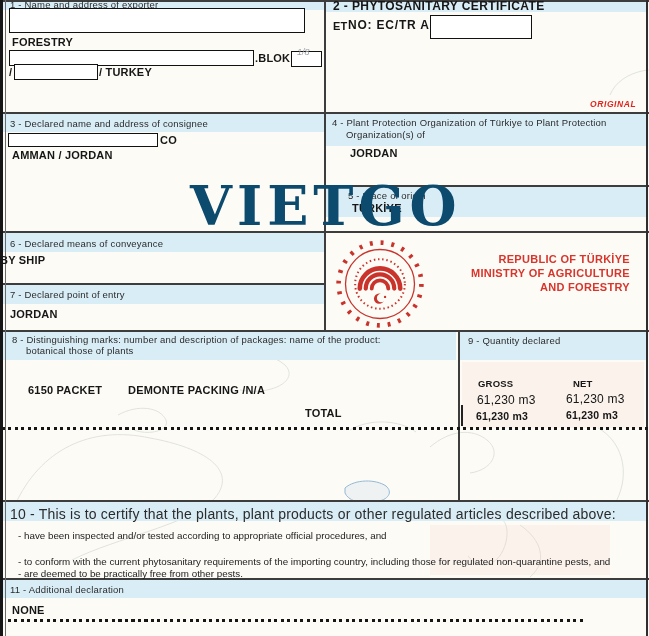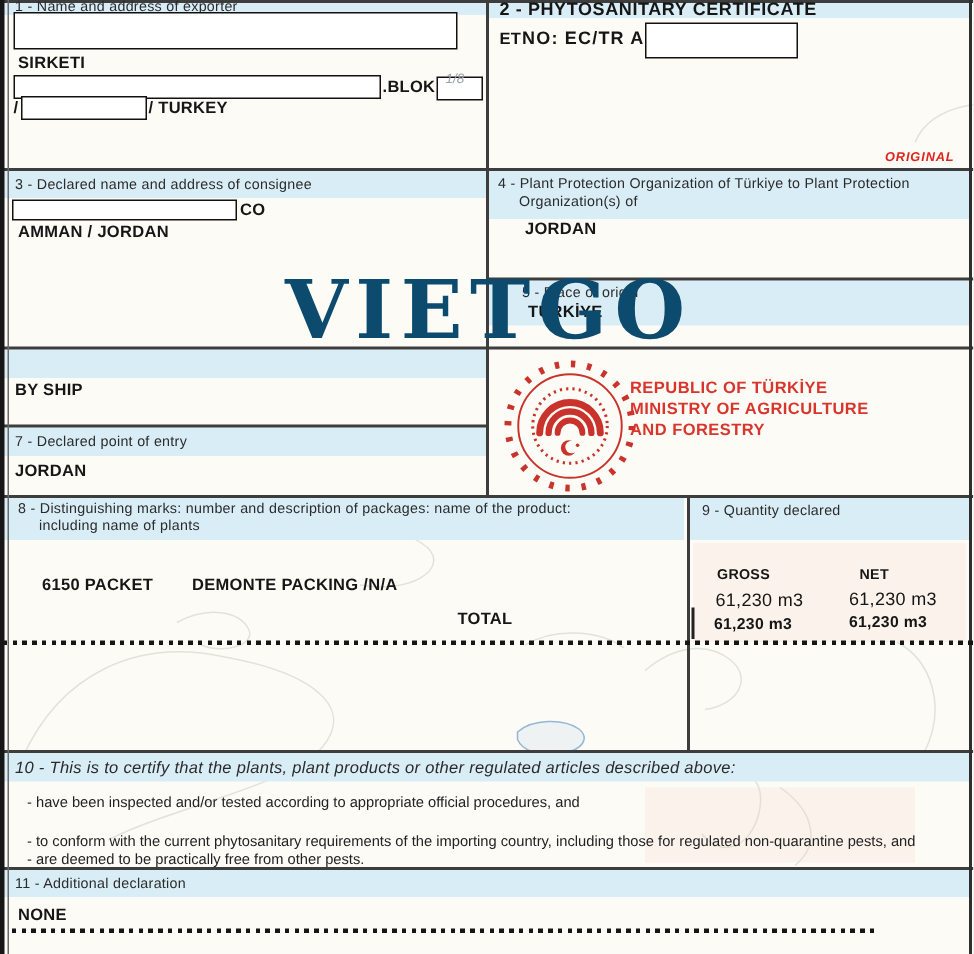--- a/index.html
+++ b/index.html
@@ -16,21 +16,21 @@
   .val{position:absolute;font-size:11px;font-weight:700;color:#161616;white-space:nowrap;letter-spacing:.2px;}
   .redact{position:absolute;background:#ffffff;border:1.6px solid #111;}
   .dotline{position:absolute;height:3px;background-image:repeating-linear-gradient(90deg,#161616 0 3px,transparent 3px 6.5px);}
   .tint{position:absolute;background:rgba(246,208,198,.22);pointer-events:none;}
   #watermark{
     position:absolute;left:190px;top:179px;width:290px;
     font-family:"DejaVu Serif","Liberation Serif",serif;
     font-weight:700;font-size:54px;letter-spacing:5px;color:#0c4a6e;line-height:1;
   }
   #ministry-text{
-    position:absolute;left:420px;top:252px;width:210px;text-align:left;
+    position:absolute;left:420px;top:252px;width:210px;text-align:right;
     font-size:11px;font-weight:700;line-height:14px;letter-spacing:.3px;color:#d8352c;
   }
   #original-stamp{
     position:absolute;left:590px;top:99px;font-size:8.5px;font-weight:700;
     font-style:italic;letter-spacing:.6px;color:#e0241d;
   }
   .small-bold{font-size:9.5px;font-weight:700;}
   .bullet{position:absolute;left:18px;width:624px;font-size:9.8px;color:#222;white-space:nowrap;}
   .handnote{position:absolute;font-size:9px;color:#9aa0a8;font-style:italic;}
 </style>
@@ -80,21 +80,21 @@
   <div class="lineh" style="left:0;top:578px;width:649px;"></div>
   <div class="linev" style="left:324px;top:0;height:331px;"></div>
   <div class="linev" style="left:458px;top:330px;height:170px;"></div>
   <div class="abs" style="left:0;top:0;width:2.5px;height:636px;background:#161616;"></div>
   <div class="abs" style="left:4.5px;top:0;width:1px;height:636px;background:#6b6b6b;"></div>
   <div class="abs" style="left:646px;top:0;width:1.8px;height:636px;background:#2e2e2e;"></div>
 
   <div class="lbl" style="left:10px;top:-1px;">1 - Name and address of exporter</div>
   <div class="redact" style="left:9px;top:8px;width:294px;height:23px;"></div>
   <div class="val" style="left:306px;top:20px;padding-left:27px;">ET</div>
-  <div class="val" style="left:12px;top:36px;">SIRKETI</div>
+  <div class="val" style="left:12px;top:36px;">FORESTRY</div>
   <div class="redact" style="left:9px;top:50px;width:243px;height:14px;"></div>
   <div class="val" style="left:255px;top:52px;">.BLOK</div>
   <div class="redact" style="left:291px;top:51px;width:29px;height:14px;border-width:1.2px;"></div>
   <div class="handnote" style="left:297px;top:47px;">1/8</div>
   <div class="val" style="left:9px;top:66px;">/</div>
   <div class="redact" style="left:14px;top:64px;width:82px;height:14px;"></div>
   <div class="val" style="left:99px;top:66px;">/ TURKEY</div>
 
   <div class="val" style="left:333px;top:-1px;font-size:12px;letter-spacing:.4px;">2 - PHYTOSANITARY CERTIFICATE</div>
   <div class="val" style="left:348px;top:18px;font-size:12px;letter-spacing:.8px;">NO: EC/TR A</div>
@@ -106,21 +106,22 @@
   <div class="val" style="left:160px;top:134px;">CO</div>
   <div class="val" style="left:12px;top:149px;">AMMAN / JORDAN</div>
 
   <div class="lbl" style="left:332px;top:117px;">4 - Plant Protection Organization of Türkiye to Plant Protection</div>
   <div class="lbl" style="left:346px;top:129px;">Organization(s) of</div>
   <div class="val" style="left:350px;top:147px;">JORDAN</div>
 
   <div class="lbl" style="left:348px;top:190px;">5 - Place of origin</div>
   <div class="val" style="left:352px;top:202px;">TÜRKİYE</div>
 
-  <div class="val" style="left:10px;top:254px;">BY SHIP</div>
+  <div class="lbl" style="left:10px;top:238px;">6 - Declared means of conveyance</div>
+  <div class="val" style="left:0;top:254px;">BY SHIP</div>
 
   <div class="lbl" style="left:10px;top:289px;">7 - Declared point of entry</div>
   <div class="val" style="left:10px;top:308px;">JORDAN</div>
 
   <svg class="abs" style="left:332px;top:238px;" width="96" height="92" viewBox="0 0 100 100">
     <g stroke="#c9332b" fill="none">
       <circle cx="50" cy="50" r="45" stroke-width="5" stroke-dasharray="3.2 8.6"></circle>
       <circle cx="50" cy="50" r="37.5" stroke-width="1.4"></circle>
       <circle cx="50" cy="50" r="27" stroke-width="2.2" stroke-dasharray="1.6 3"></circle>
       <path d="M28 55 A22 22 0 0 1 72 55" stroke-width="5" stroke-linecap="round"></path>
@@ -131,38 +132,38 @@
     <circle cx="51.2" cy="65.2" r="4.6" fill="#fcfbf6"></circle>
     <circle cx="55.5" cy="64" r="1.3" fill="#c9332b"></circle>
   </svg>
   <div id="ministry-text">
     <div>REPUBLIC OF TÜRKİYE</div>
     <div>MINISTRY OF AGRICULTURE</div>
     <div>AND FORESTRY</div>
   </div>
 
   <div class="lbl" style="left:12px;top:334px;">8 - Distinguishing marks: number and description of packages: name of the product:</div>
-  <div class="lbl" style="left:26px;top:345px;">including name of plants</div>
+  <div class="lbl" style="left:26px;top:345px;">botanical those of plants</div>
   <div class="val" style="left:28px;top:384px;">6150  PACKET</div>
   <div class="val" style="left:128px;top:384px;">DEMONTE PACKING /N/A</div>
   <div class="val" style="left:305px;top:407px;">TOTAL</div>
 
   <div class="lbl" style="left:468px;top:335px;">9 - Quantity declared</div>
   <div class="val small-bold" style="left:478px;top:378px;">GROSS</div>
   <div class="val small-bold" style="left:573px;top:378px;">NET</div>
   <div class="val" style="left:477px;top:393px;font-size:12px;font-weight:500;">61,230 m3</div>
   <div class="val" style="left:566px;top:392px;font-size:12px;font-weight:500;">61,230 m3</div>
   <div class="val" style="left:476px;top:410px;font-size:10.5px;">61,230 m3</div>
   <div class="val" style="left:566px;top:409px;font-size:10.5px;">61,230 m3</div>
   <div class="abs" style="left:461px;top:405px;width:1.5px;height:21px;background:#222;"></div>
 
   <div class="dotline" style="left:2px;top:427px;width:647px;"></div>
   <div class="dotline" style="left:8px;top:619px;width:575px;"></div>
 
-  <div class="lbl" style="left:10px;top:506px;font-size:11px;font-style:italic;">10 - This is to certify that the plants, plant products or other regulated articles described above:</div>
+  <div class="lbl" style="left:10px;top:506px;font-size:14px;">10 - This is to certify that the plants, plant products or other regulated articles described above:</div>
   <div class="bullet" style="top:530px;">- have been inspected and/or tested according to appropriate official procedures, and</div>
   <div class="bullet" style="top:556px;">- to conform with the current phytosanitary requirements of the importing country, including those for regulated non-quarantine pests, and</div>
   <div class="bullet" style="top:568px;">- are deemed to be practically free from other pests.</div>
 
   <div class="lbl" style="left:10px;top:584px;">11 - Additional declaration</div>
   <div class="val" style="left:12px;top:604px;">NONE</div>
 
   <div id="watermark">VIETGO</div>
 
 </div>

